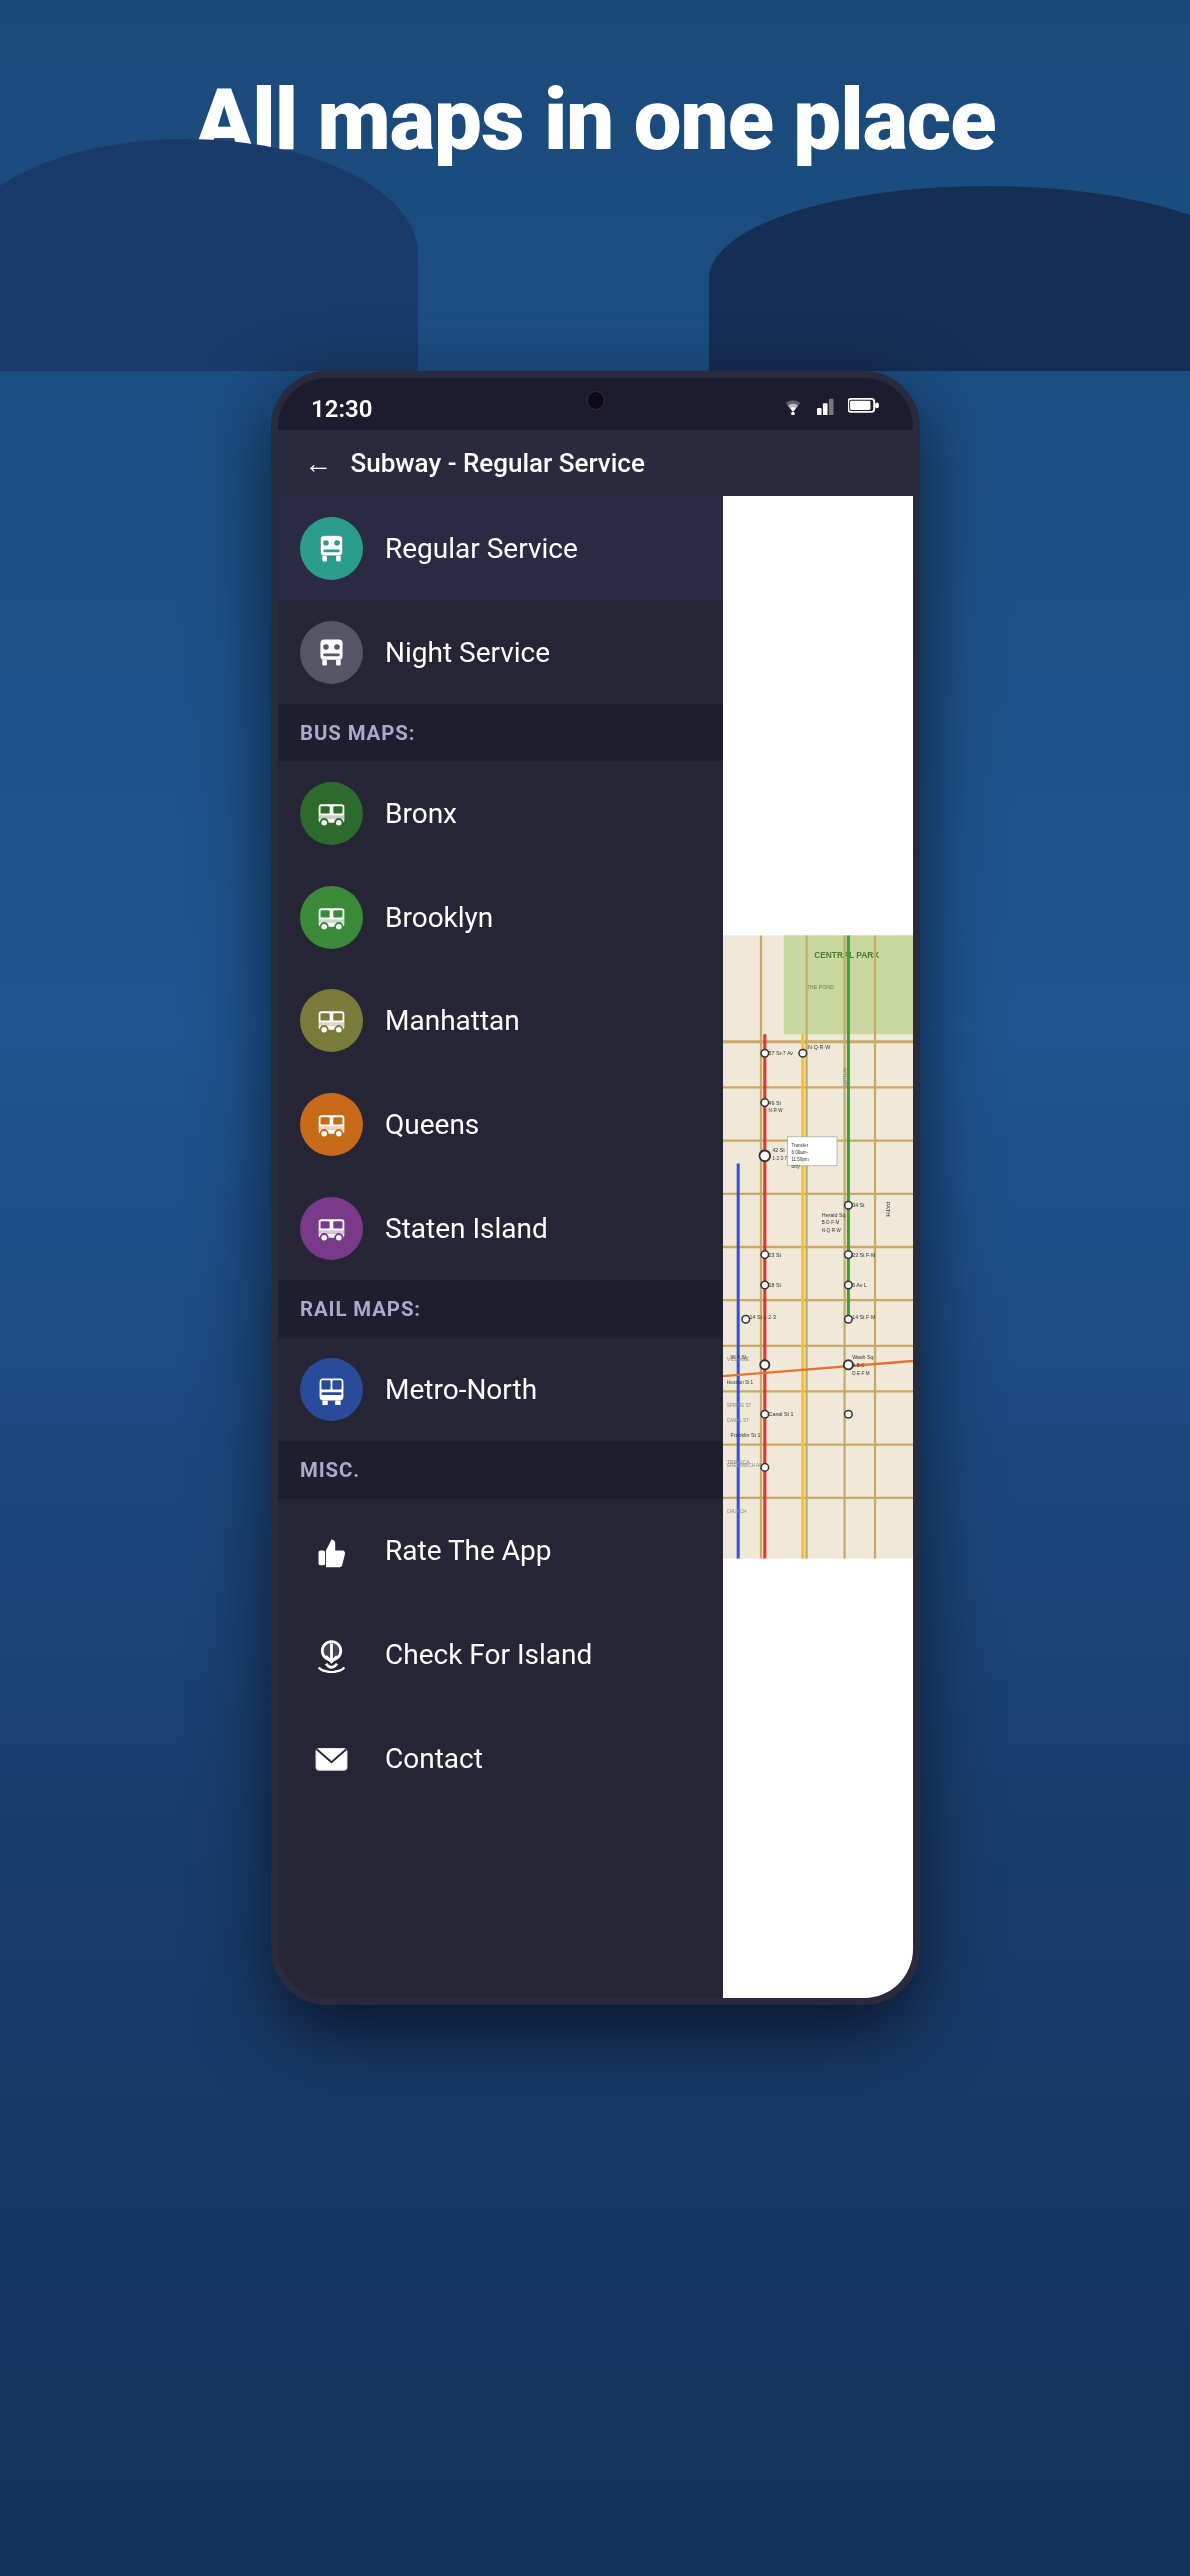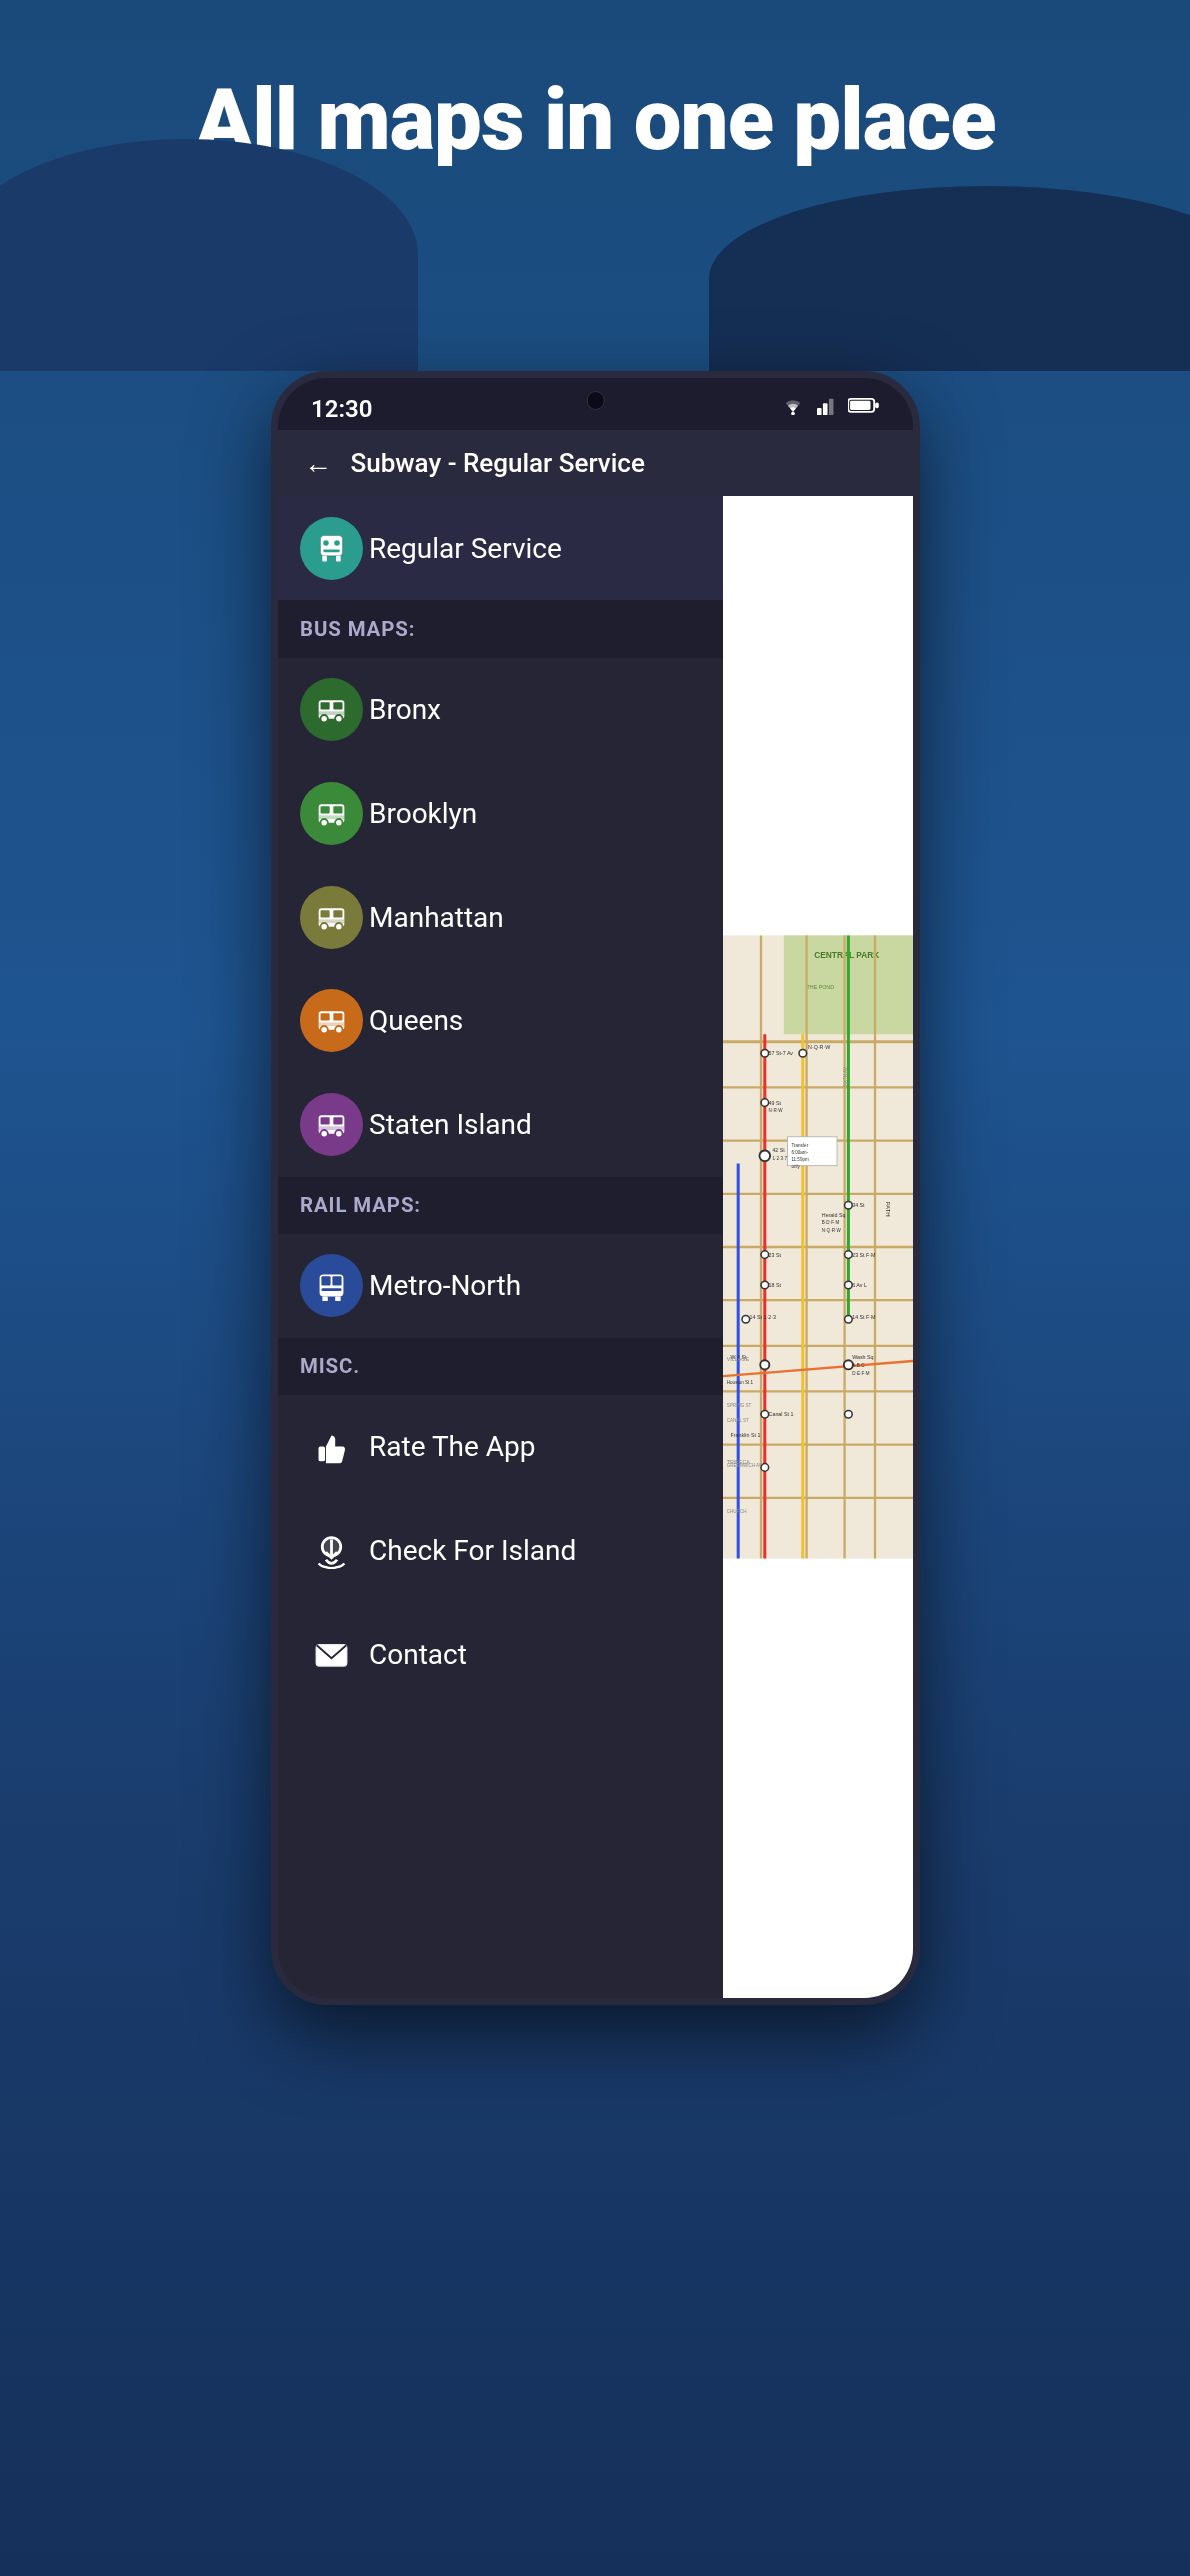--- a/index.html
+++ b/index.html
@@ -105,21 +105,21 @@
       font-size: 20.4px;
       font-weight: 700;
       letter-spacing: 0.9px;
       text-transform: uppercase;
     }
 
     .drawer-item {
       display: flex;
       align-items: center;
       padding: 20.4px 22px;
-      gap: 6px;
+      gap: 22px;
       background: #252535;
       cursor: pointer;
     }
 
     .drawer-item.active {
       background: #2a2a45;
     }
 
     .item-icon {
       width: 63px;
@@ -251,20 +251,33 @@
               <circle cx="13" cy="13" r="3" fill="#2a9d8f"></circle>
               <circle cx="25" cy="13" r="3" fill="#2a9d8f"></circle>
               <rect x="10" y="20" width="18" height="3" rx="1.5" fill="#2a9d8f"></rect>
               <rect x="9" y="27" width="5" height="6" rx="1" fill="white"></rect>
               <rect x="24" y="27" width="5" height="6" rx="1" fill="white"></rect>
             </svg>
           </div>
           <span class="item-label">Regular Service</span>
         </div>
 
+        <div class="drawer-item">
+          <div class="item-icon icon-gray">
+            <svg width="35" height="35" viewBox="0 0 38 38" fill="white">
+              <rect x="7" y="5" width="24" height="22" rx="4" fill="white"></rect>
+              <circle cx="13" cy="13" r="3" fill="#555566"></circle>
+              <circle cx="25" cy="13" r="3" fill="#555566"></circle>
+              <rect x="10" y="20" width="18" height="3" rx="1.5" fill="#555566"></rect>
+              <rect x="9" y="27" width="5" height="6" rx="1" fill="white"></rect>
+              <rect x="24" y="27" width="5" height="6" rx="1" fill="white"></rect>
+            </svg>
+          </div>
+          <span class="item-label">Night Service</span>
+        </div>
 
         <div class="drawer-section-header">BUS MAPS:</div>
 
         <div class="drawer-item">
           <div class="item-icon icon-green-dark">
             <svg width="33" height="33" viewBox="0 0 36 36" fill="white">
               <rect x="4" y="8" width="28" height="20" rx="3" fill="white"></rect>
               <rect x="6" y="10" width="10" height="8" rx="1" fill="#2d6a2d"></rect>
               <rect x="20" y="10" width="10" height="8" rx="1" fill="#2d6a2d"></rect>
               <rect x="4" y="20" width="28" height="4" rx="0" fill="#2d6a2d" opacity="0.3"></rect>

